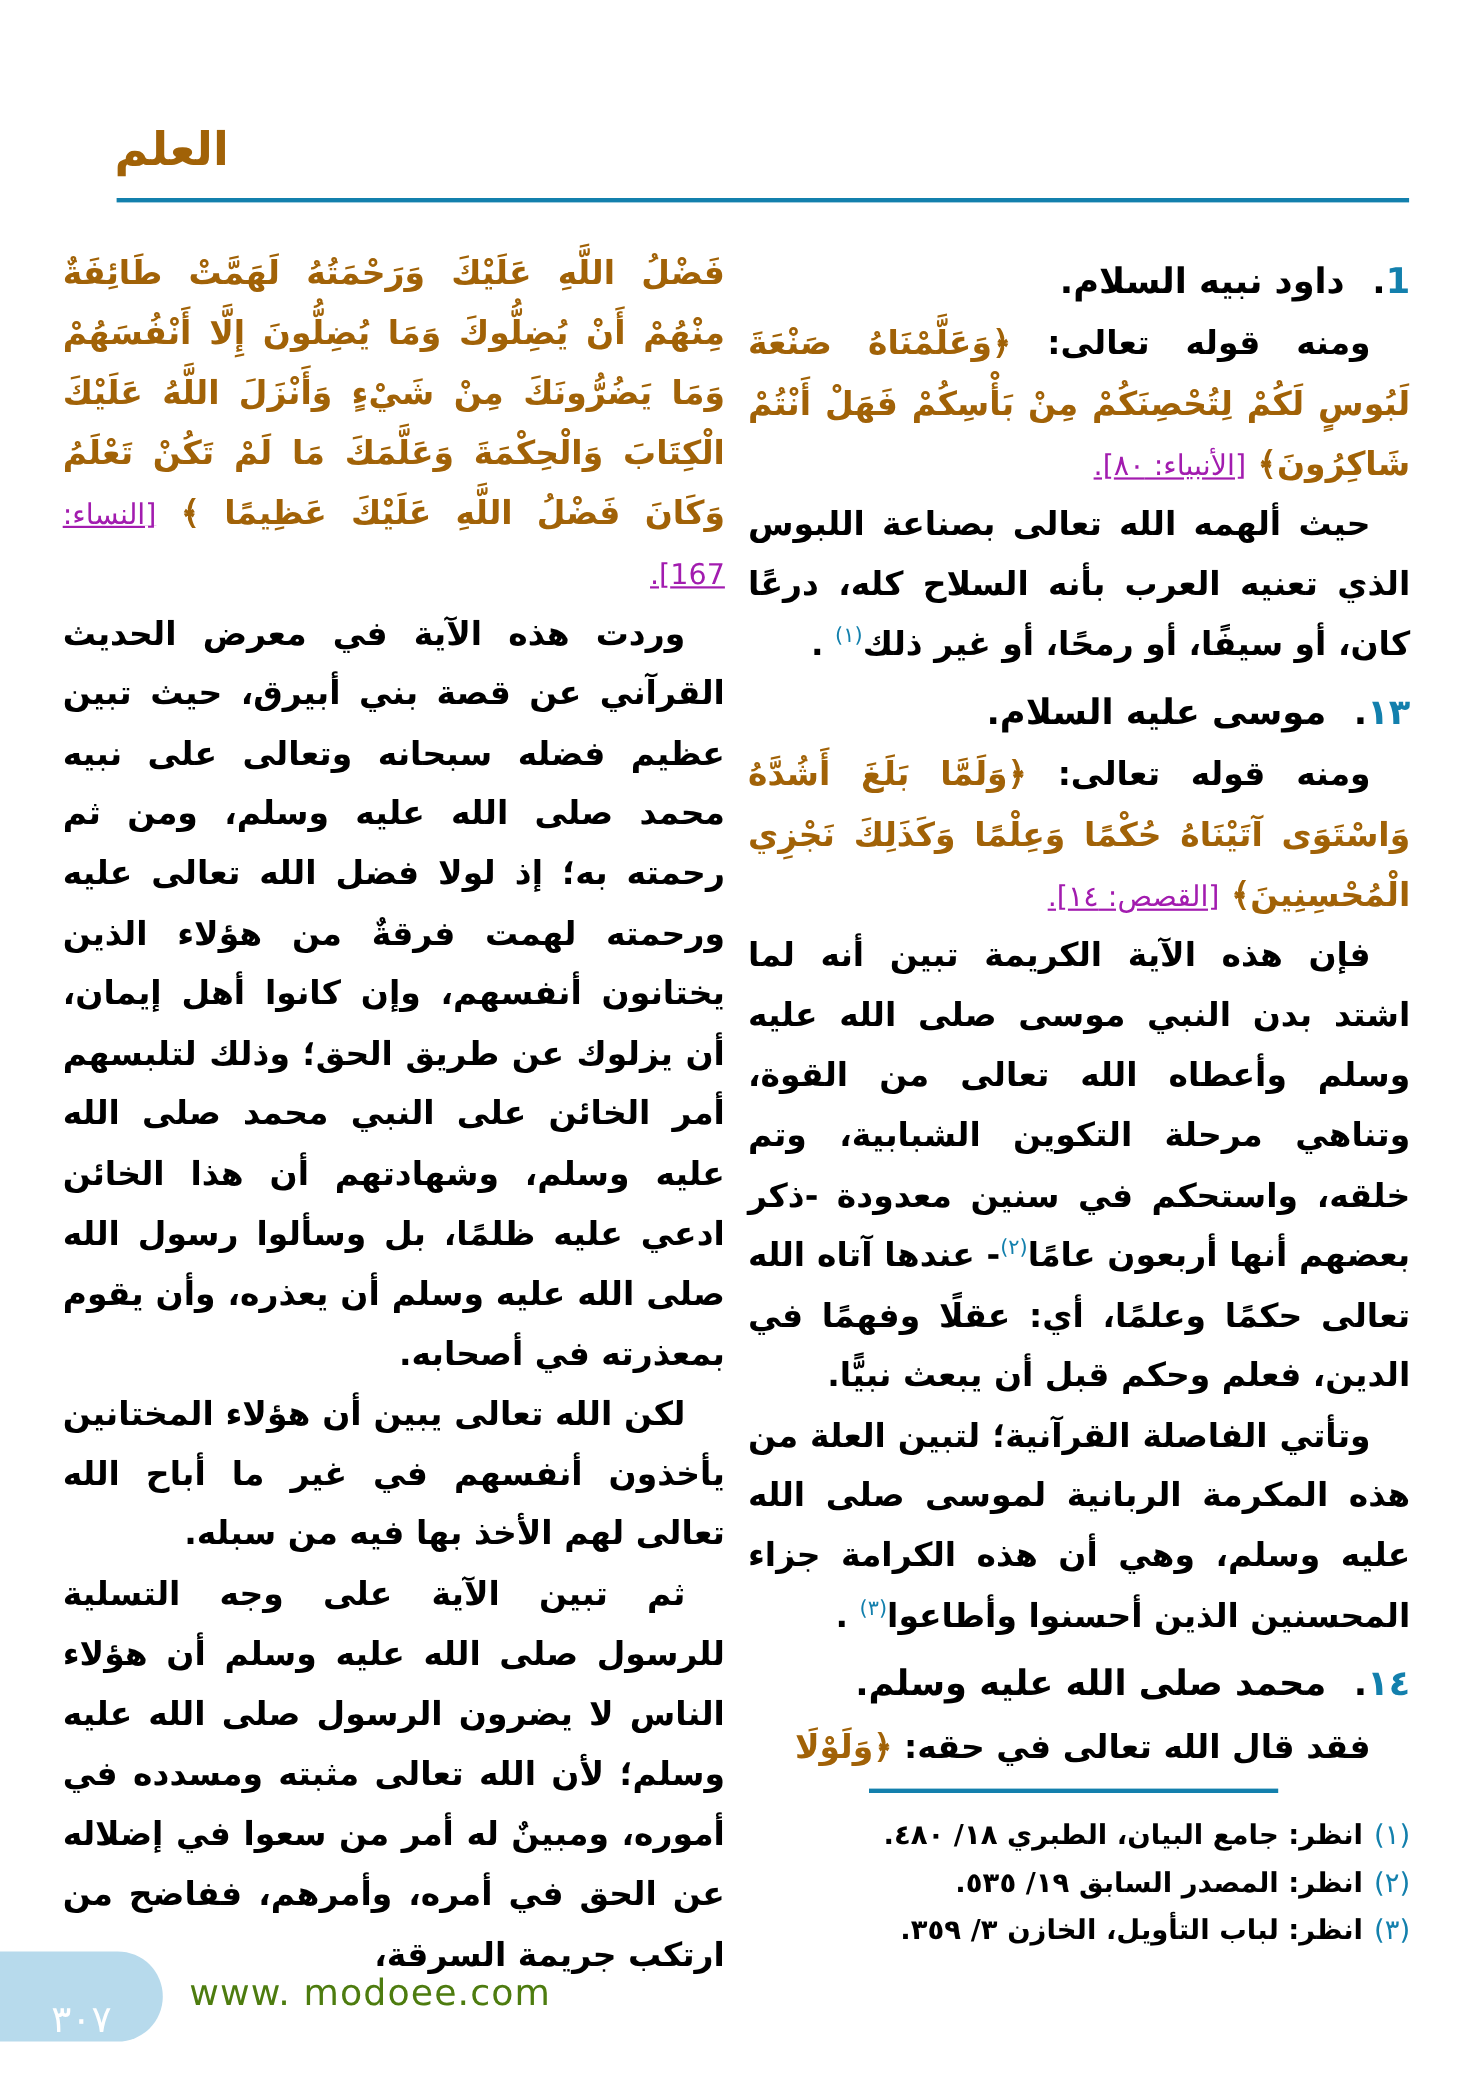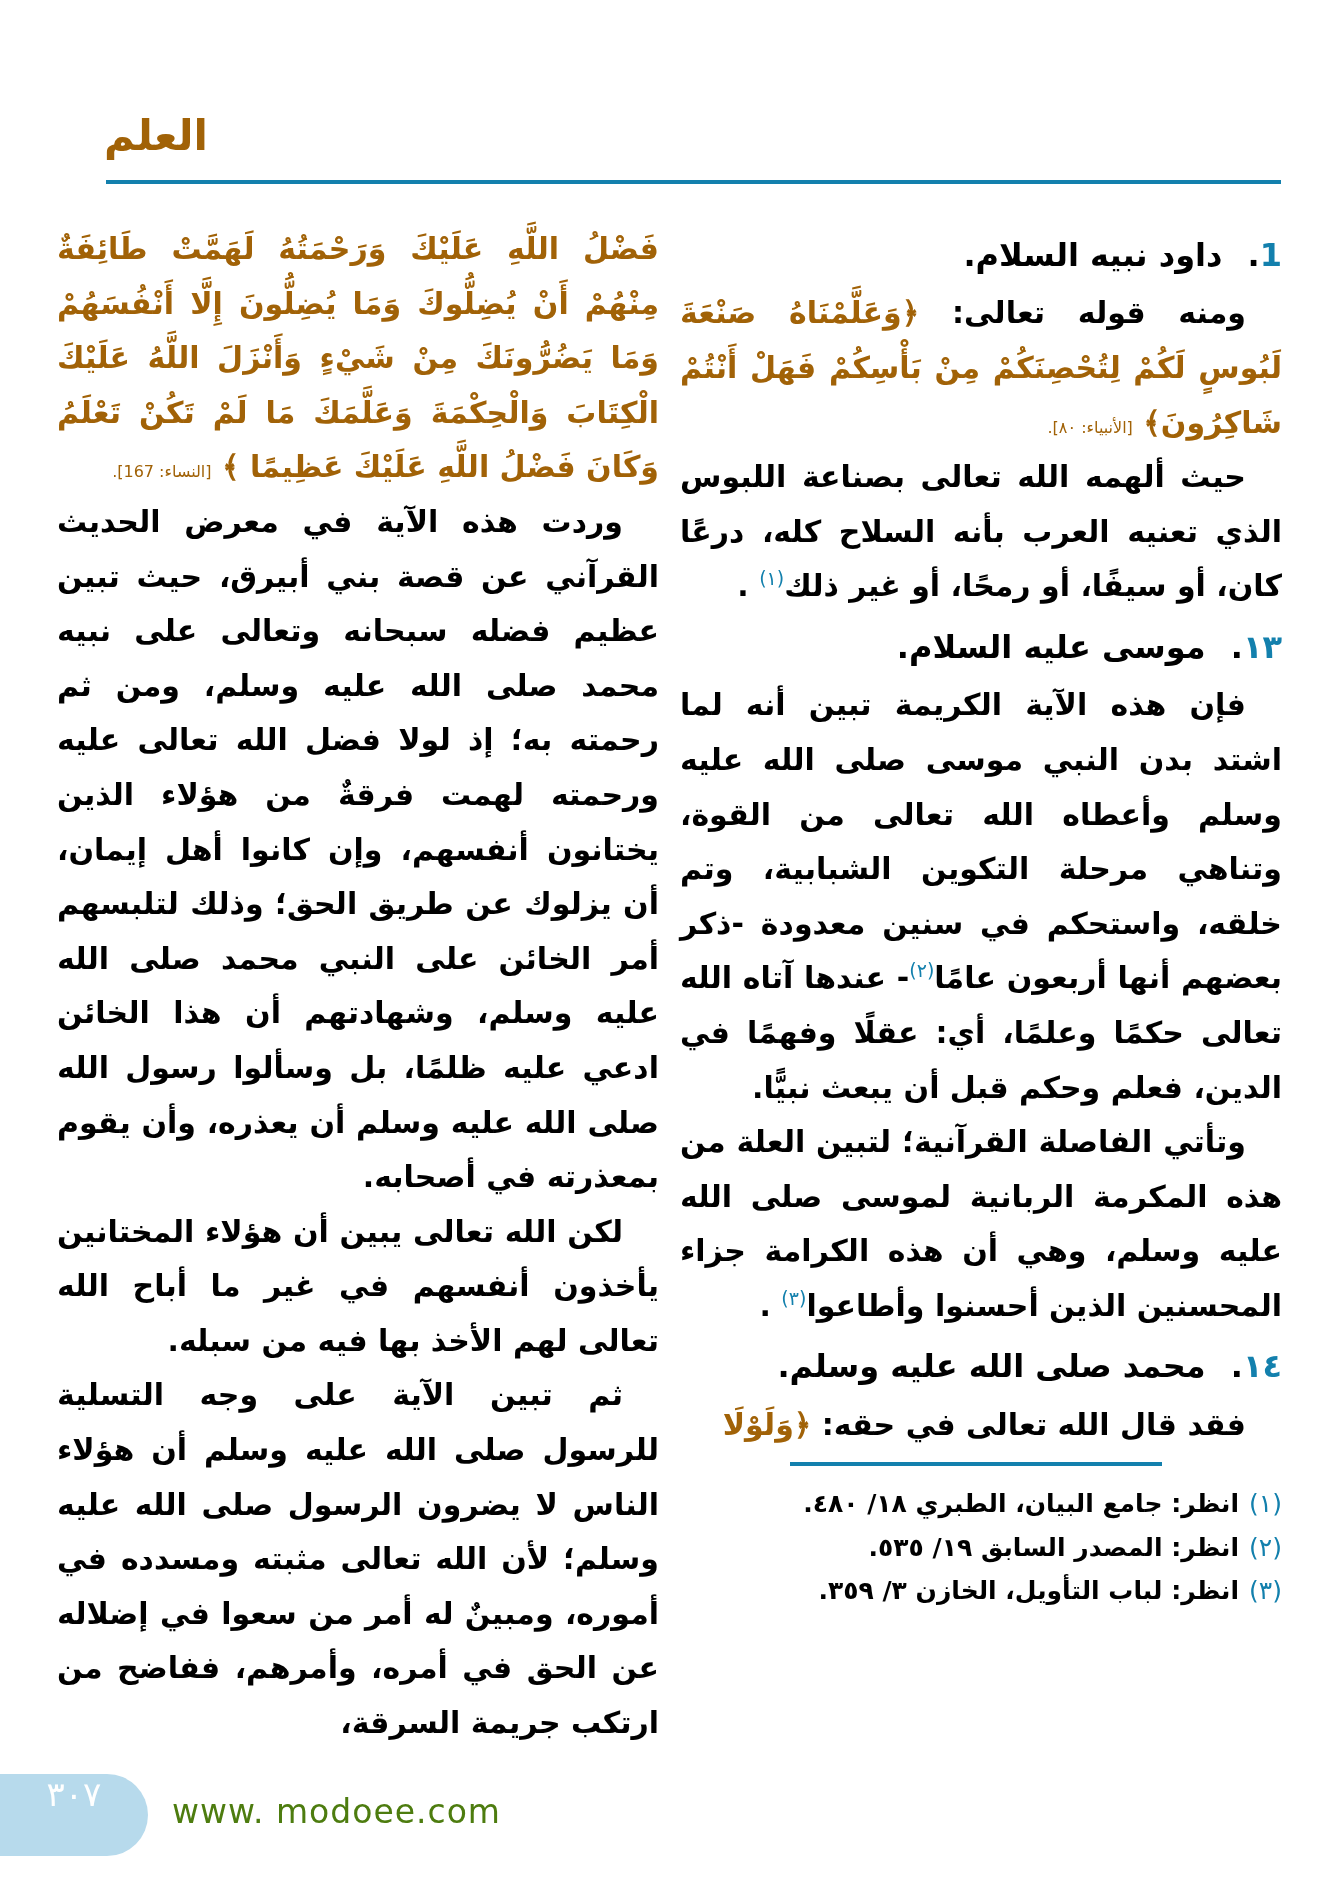--- a/index.html
+++ b/index.html
@@ -31,21 +31,21 @@
   .para{
     margin:0;
     font-size:30px;font-weight:700;
     line-height:1.82;
     text-align:justify;
     text-justify:inter-word;
   }
   .para.indent{text-indent:36px;}
   .seg-body{color:#000;}
   .seg-quran{color:#a16207;}
-  .seg-ref{color:#a16207;font-weight:400;font-size:16px;}
+  .seg-ref{color:#a21caf;font-weight:400;font-size:26px;text-decoration:underline;}
   .seg-footref{
     color:#1380ad;font-weight:400;font-size:19px;
     vertical-align:super;line-height:1;
   }
   .heading{
     margin:6px 0 4px 0;
     font-size:32px;font-weight:800;
     line-height:1.7;
   }
   .h-num{color:#1380ad;}
@@ -62,21 +62,21 @@
     line-height:1.74;text-align:right;
   }
   .fn-num{color:#1380ad;font-weight:400;padding-left:10px;}
   .fn-text{color:#000;}
   
   .page-badge{
     position:absolute;left:0;top:1774px;
     width:148px;height:82px;
     background:#b7daec;
     border-radius:0 41px 41px 0;
-    display:flex;align-items:flex-start;justify-content:center;
+    display:flex;align-items:flex-end;justify-content:center;
     color:#ffffff;font-size:34px;font-weight:400;
   }
   .website{
     position:absolute;left:172px;top:1792px;
     color:#4d7c0f;font-size:33px;font-weight:400;
     letter-spacing:1px;
   }
 </style>
 </head>
 <body>
@@ -85,20 +85,21 @@
 
   <div class="running-head">العلم</div>
 
   <div class="head-rule"></div>
 
   <section class="col col-right" id="col-right">
       <div class="heading"><span class="h-num">1</span><span class="h-dot">. </span><span class="h-title">داود نبيه السلام.</span></div>
       <p class="para indent"><span class="seg seg-body">ومنه قوله تعالى: </span><span class="seg seg-quran">﴿وَعَلَّمْنَاهُ صَنْعَةَ لَبُوسٍ لَكُمْ لِتُحْصِنَكُمْ مِنْ بَأْسِكُمْ فَهَلْ أَنْتُمْ شَاكِرُونَ﴾ </span><span class="seg seg-ref">[الأنبياء: ٨٠].</span></p>
       <p class="para indent"><span class="seg seg-body">حيث ألهمه الله تعالى بصناعة اللبوس الذي تعنيه العرب بأنه السلاح كله، درعًا كان، أو سيفًا، أو رمحًا، أو غير ذلك</span><span class="seg seg-footref">(١)</span><span class="seg seg-body"> .</span></p>
       <div class="heading"><span class="h-num">١٣</span><span class="h-dot">. </span><span class="h-title">موسى عليه السلام.</span></div>
+      <p class="para indent"><span class="seg seg-body">ومنه قوله تعالى: </span><span class="seg seg-quran">﴿وَلَمَّا بَلَغَ أَشُدَّهُ وَاسْتَوَى آتَيْنَاهُ حُكْمًا وَعِلْمًا وَكَذَلِكَ نَجْزِي الْمُحْسِنِينَ﴾ </span><span class="seg seg-ref">[القصص: ١٤].</span></p>
       <p class="para indent"><span class="seg seg-body">فإن هذه الآية الكريمة تبين أنه لما اشتد بدن النبي موسى صلى الله عليه وسلم وأعطاه الله تعالى من القوة، وتناهي مرحلة التكوين الشبابية، وتم خلقه، واستحكم في سنين معدودة -ذكر بعضهم أنها أربعون عامًا</span><span class="seg seg-footref">(٢)</span><span class="seg seg-body">- عندها آتاه الله تعالى حكمًا وعلمًا، أي: عقلًا وفهمًا في الدين، فعلم وحكم قبل أن يبعث نبيًّا.</span></p>
       <p class="para indent"><span class="seg seg-body">وتأتي الفاصلة القرآنية؛ لتبين العلة من هذه المكرمة الربانية لموسى صلى الله عليه وسلم، وهي أن هذه الكرامة جزاء المحسنين الذين أحسنوا وأطاعوا</span><span class="seg seg-footref">(٣)</span><span class="seg seg-body"> .</span></p>
       <div class="heading"><span class="h-num">١٤</span><span class="h-dot">. </span><span class="h-title">محمد صلى الله عليه وسلم.</span></div>
       <p class="para indent"><span class="seg seg-body">فقد قال الله تعالى في حقه: </span><span class="seg seg-quran">﴿وَلَوْلَا</span></p>
       <div class="footnote-rule"></div>
       <p class="footnote"><span class="fn-num">(١)</span><span class="fn-text">انظر: جامع البيان، الطبري ١٨/ ٤٨٠.</span></p>
       <p class="footnote"><span class="fn-num">(٢)</span><span class="fn-text">انظر: المصدر السابق ١٩/ ٥٣٥.</span></p>
       <p class="footnote"><span class="fn-num">(٣)</span><span class="fn-text">انظر: لباب التأويل، الخازن ٣/ ٣٥٩.</span></p>
     </section>
 

